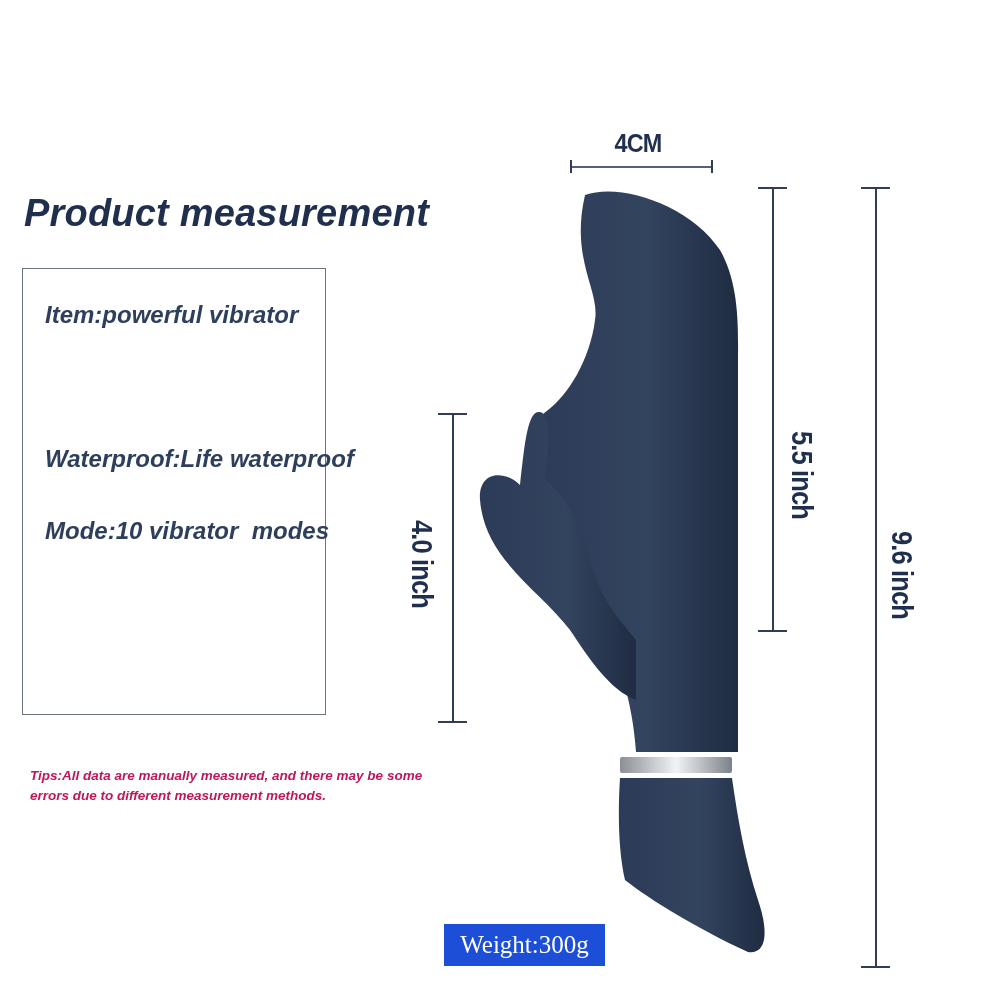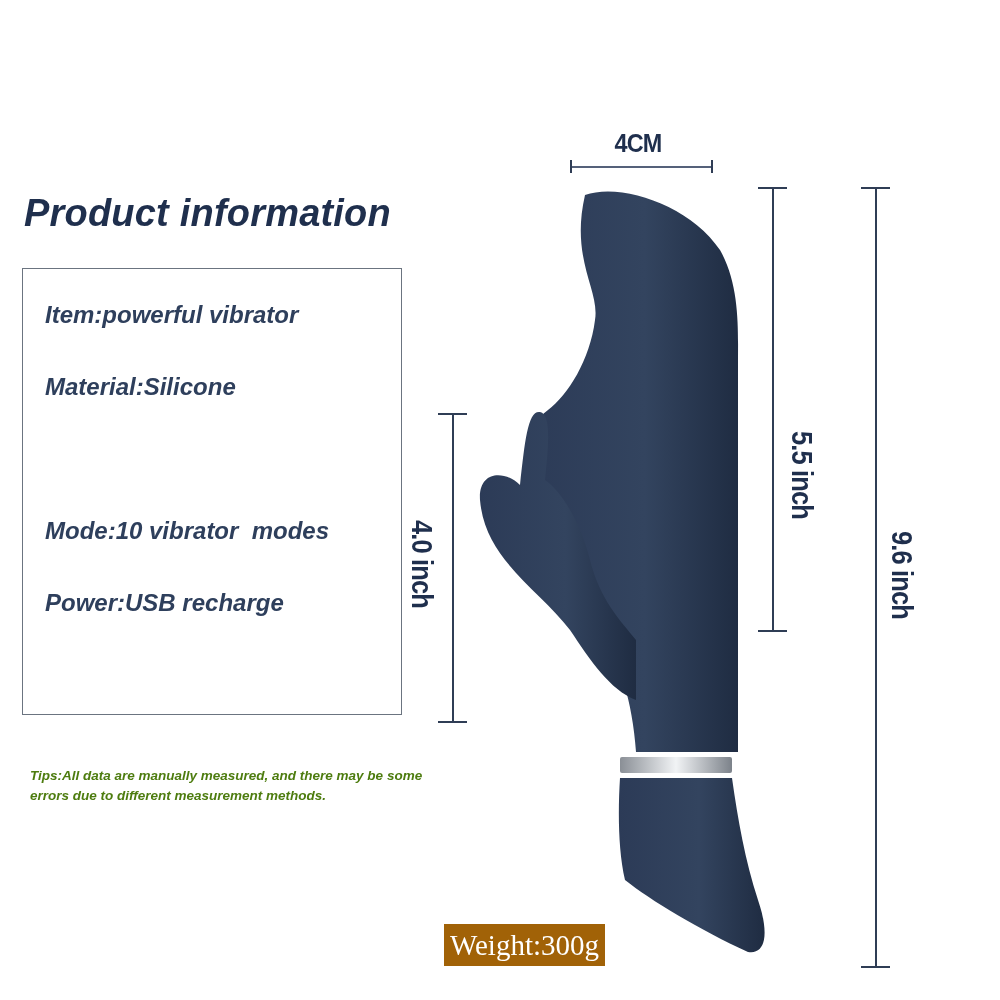--- a/index.html
+++ b/index.html
@@ -1,46 +1,45 @@
 <!DOCTYPE html>
 <html><head>
   <meta charset="utf-8">
   <style>
     html, body { margin: 0; padding: 0; background: #ffffff; }
     body { width: 1000px; height: 1000px; position: relative; overflow: hidden;
            font-family: "Liberation Sans", sans-serif; color: #2a3a55; }
     .title { position: absolute; left: 24px; top: 192px; font-size: 38px; font-weight: bold;
              font-style: italic; color: #1f2f4d; letter-spacing: 0.2px; white-space: nowrap; }
-    .info-box { position: absolute; left: 22px; top: 268px; width: 380px; height: 447px;
+    .info-box { position: absolute; left: 22px; top: 268px; width: 304px; height: 447px;
                 border: 1.5px solid #6b7480; box-sizing: border-box; }
     .info-row { position: absolute; left: 22px; font-size: 24px; font-weight: bold; font-style: italic;
                 color: #2e3f5c; white-space: pre; }
     .tips { position: absolute; left: 30px; top: 766px; width: 420px; font-size: 13.5px; font-weight: bold;
-            font-style: italic; color: #4d7c0f; line-height: 20px; }
+            font-style: italic; color: #be185d; line-height: 20px; }
     .dim-h { position: absolute; height: 1.5px; background: #55617a; }
     .dim-v { position: absolute; width: 1.5px; background: #2f3d55; }
     .cap { position: absolute; background: #2f3d55; }
     .dim-label { position: absolute; font-family: "Liberation Sans", sans-serif; font-weight: bold;
                  color: #1f2f4d; white-space: nowrap; transform-origin: center center;
                  letter-spacing: -1px; }
     .product { position: absolute; left: 470px; top: 190px; width: 310px; height: 770px; }
     .weight-badge { position: absolute; left: 444px; top: 924px; width: 161px; height: 42px;
-                    background: #a16207; color: #ffffff; font-family: "Liberation Serif", serif;
-                    font-size: 29px; display: flex; align-items: center; justify-content: center; }
+                    background: #1d4ed8; color: #ffffff; font-family: "Liberation Serif", serif;
+                    font-size: 25px; display: flex; align-items: center; justify-content: center; }
   </style>
 </head>
 <body>
 
-<div class="title">Product information</div>
+<div class="title">Product measurement</div>
 
 <div class="info-box">
   <div class="info-row" style="top:32px">Item:powerful vibrator</div>
-  <div class="info-row" style="top:104px">Material:Silicone</div>
+  <div class="info-row" style="top:176px">Waterproof:Life waterproof</div>
   <div class="info-row" style="top:248px">Mode:10 vibrator  modes</div>
-  <div class="info-row" style="top:320px">Power:USB recharge</div>
 </div>
 
 <div class="tips">Tips:All data are manually measured, and there may be some errors due to different measurement methods.</div>
 
 <div class="dim-label" style="left:612px; top:128px; font-size:26px; transform:scaleX(0.9);">4CM</div>
 <div class="dim-h" style="left:570px; top:166px; width:142px;"></div>
 <div class="cap" style="left:570px; top:160px; width:1.5px; height:13px;"></div>
 <div class="cap" style="left:711px; top:160px; width:1.5px; height:13px;"></div>
 
 <div class="dim-v" style="left:772px; top:188px; height:443px;"></div>

